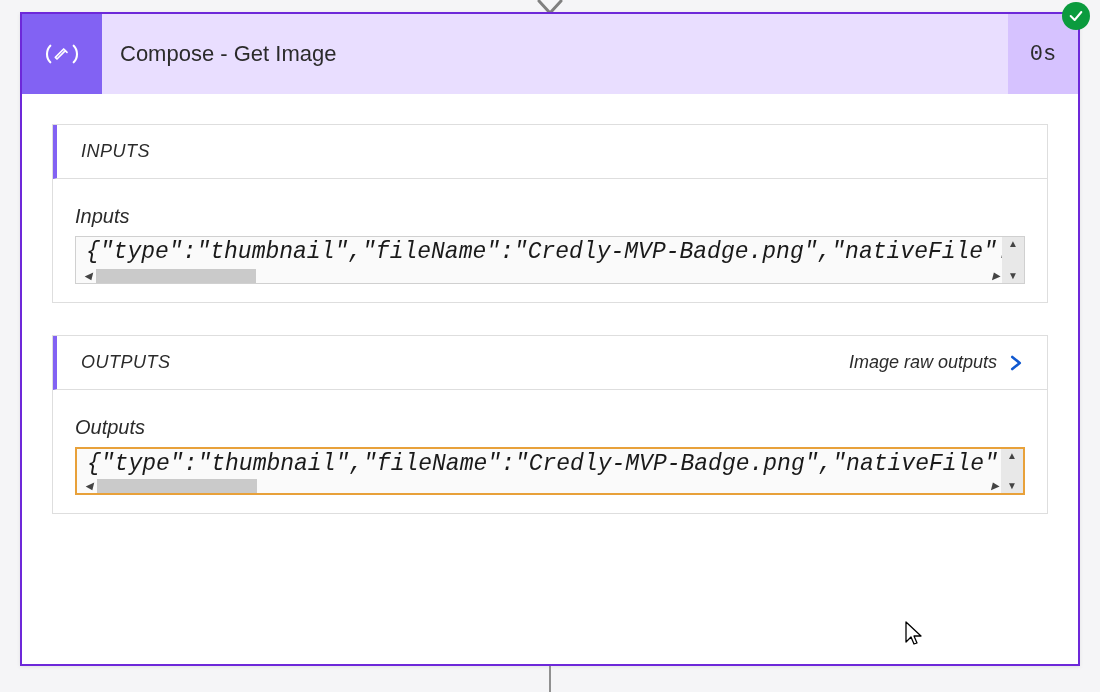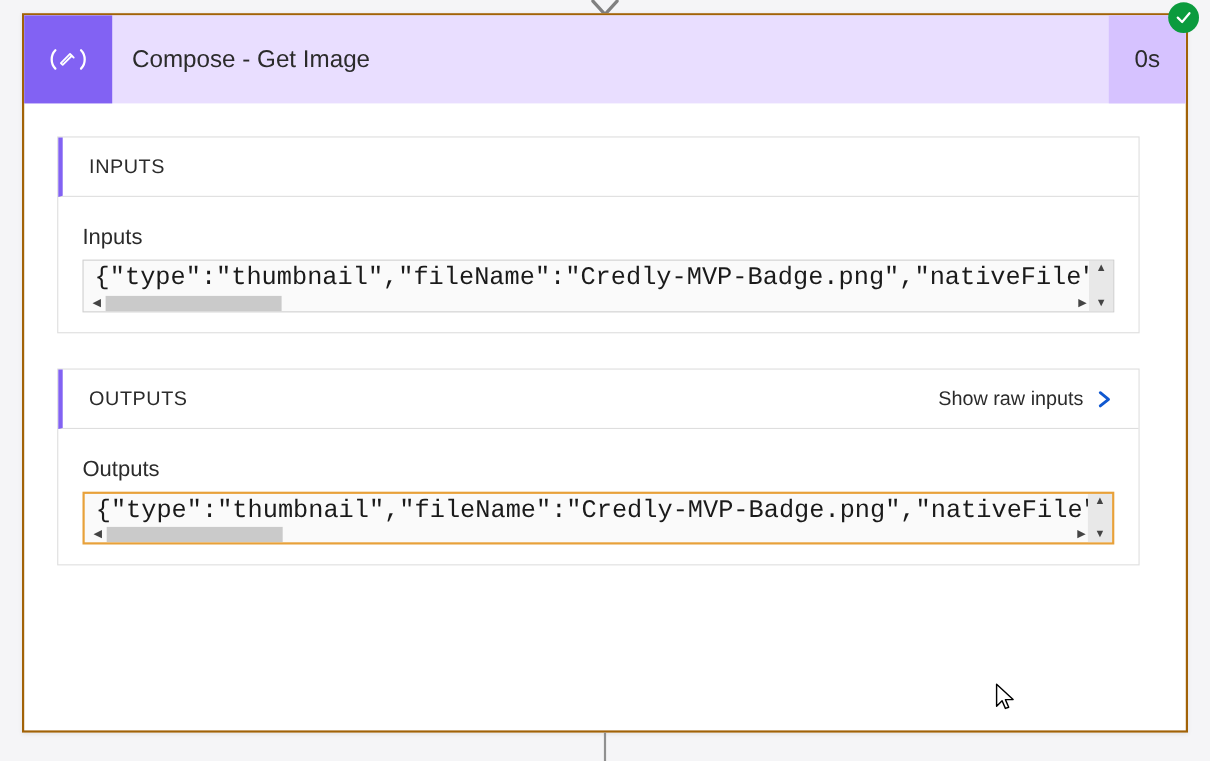--- a/index.html
+++ b/index.html
@@ -28,21 +28,21 @@
       height: 26px;
       background: #909090;
     }
     .card {
       position: absolute;
       top: 12px;
       left: 20px;
       width: 1060px;
       height: 654px;
       background: #ffffff;
-      border: 2px solid #a16207;
+      border: 2px solid #6d28d9;
       box-shadow: 0 1px 4px rgba(0,0,0,0.08);
     }
     .status-badge {
       position: absolute;
       top: -12px;
       right: -12px;
       width: 28px;
       height: 28px;
       background: #0b9b3e;
       border-radius: 50%;
@@ -76,23 +76,25 @@
       font-weight: 400;
     }
     .header-duration {
       width: 70px;
       background: #d6c2ff;
       display: flex;
       align-items: center;
       justify-content: center;
       font-size: 22px;
       color: #2b2b2b;
+      font-family: Liberation Mono, monospace;
     }
     .body {
-      padding: 30px 42px 20px 30px;
+      padding: 30px 30px 20px 30px;
+      font-style: italic;
     }
     .section {
       border: 1px solid #dedede;
       margin-bottom: 32px;
       background: #ffffff;
     }
     .section-header {
       display: flex;
       align-items: center;
       padding: 16px 22px 16px 24px;
@@ -253,21 +255,21 @@
             <span class="scroll-arrow-down">▼</span>
           </div>
         </div>
       </div>
     </div>
 
     <div class="section">
       <div class="section-header">
         <div class="section-header-title">OUTPUTS</div>
         <div class="section-header-link">
-          <span>Show raw inputs</span>
+          <span>Image raw outputs</span>
           <svg viewBox="0 0 24 24">
               <path d="M7 4 L17 12 L7 20" fill="none" stroke-width="3.5" stroke-linecap="round" stroke-linejoin="round"></path>
             </svg>
         </div>
       </div>
       <div class="section-body">
         <div class="field-label">Outputs</div>
         <div class="code-box selected">
           <div class="code-text">{"type":"thumbnail","fileName":"Credly-MVP-Badge.png","nativeFile":</div>
           <div class="scrollbar-h">

